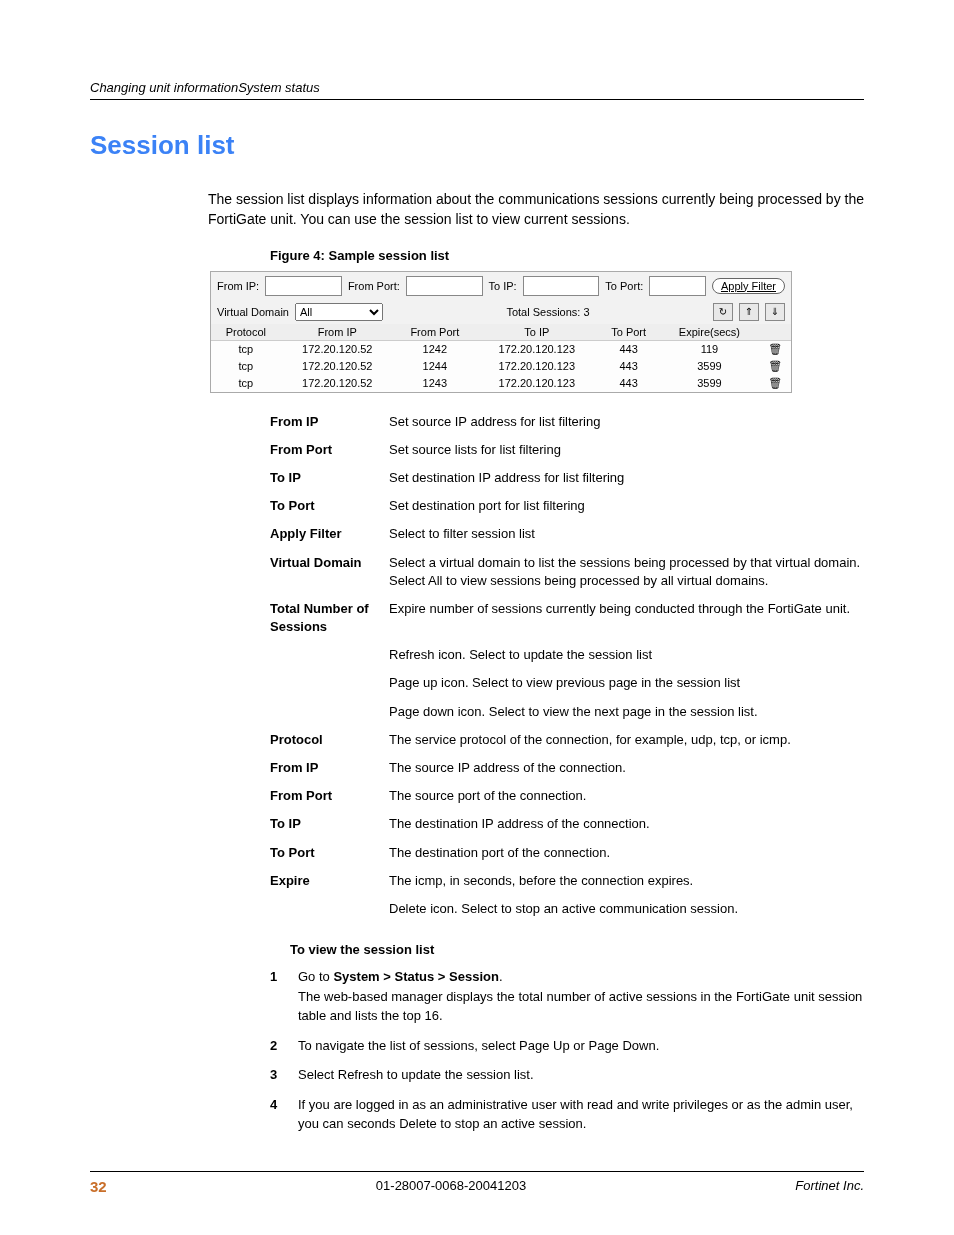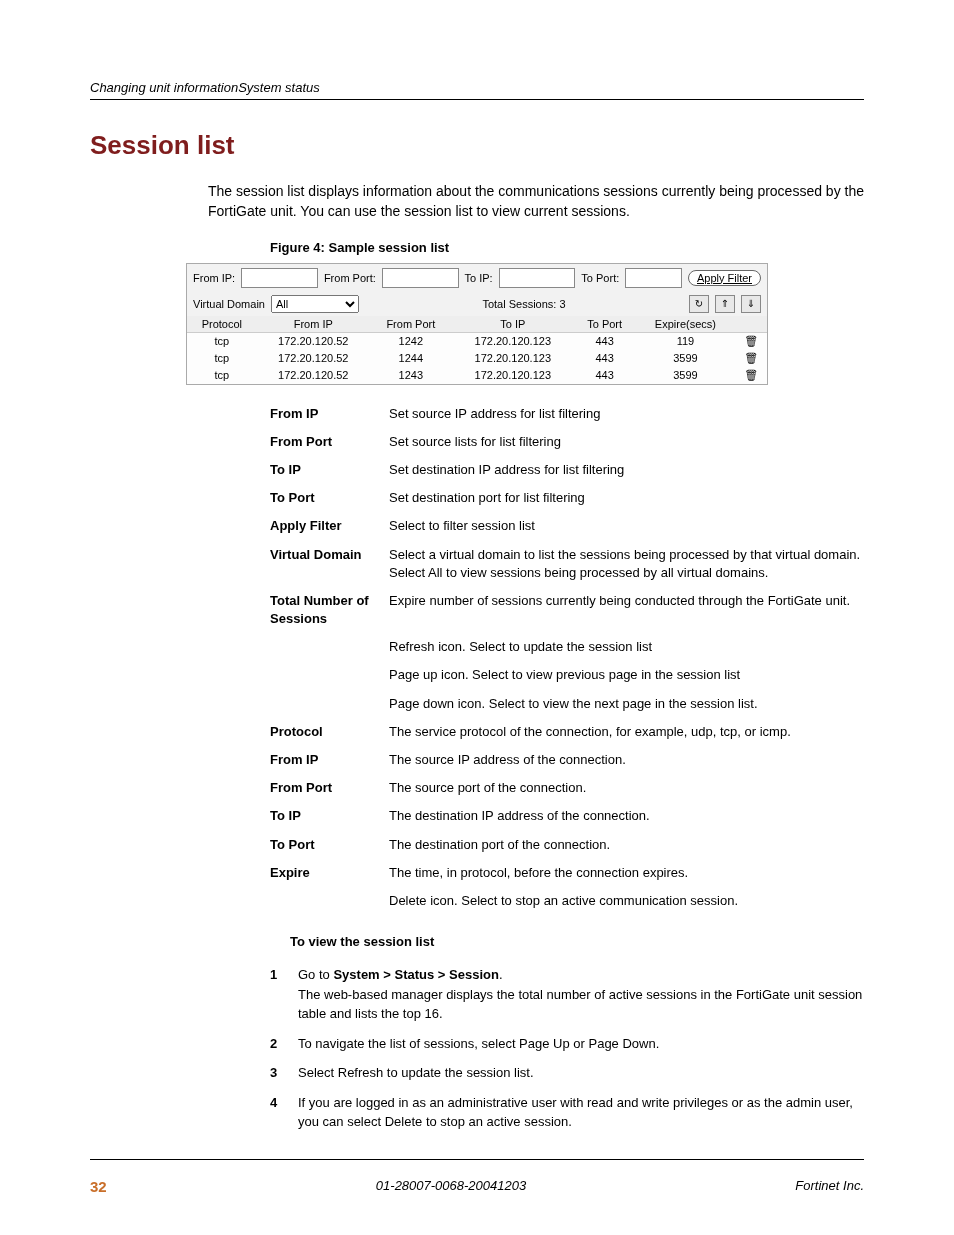--- a/index.html
+++ b/index.html
@@ -20,39 +20,39 @@
   .top-header {
     display: flex;
     justify-content: flex-start;
     font-style: italic;
     font-size: 13px;
     border-bottom: 1px solid #000;
     padding-bottom: 4px;
     margin-bottom: 30px;
   }
   h1.section-title {
-    color: #7f1d1d;
+    color: #3b82f6;
     font-size: 26px;
     font-weight: bold;
-    margin: 0 0 20px 0;
+    margin: 0 0 28px 0;
   }
   .intro {
     margin-left: 118px;
     line-height: 1.45;
     margin-bottom: 18px;
   }
   .figure-caption {
     margin-left: 180px;
     font-weight: bold;
     font-size: 13px;
     margin-bottom: 8px;
   }
   
   .screenshot {
-    margin-left: 96px;
+    margin-left: 120px;
     border: 1px solid #aaa;
     background: #fdfdfd;
     font-size: 11px;
     width: 580px;
     margin-bottom: 20px;
   }
   .filter-row {
     background: #f2f2f2;
     display: flex;
     align-items: center;
@@ -130,21 +130,21 @@
     column-gap: 4px;
     font-size: 13px;
     line-height: 1.4;
   }
   .defs .term { font-weight: bold; }
   .subhead {
     margin-left: 200px;
     font-weight: bold;
     font-size: 13px;
     margin-top: 24px;
-    margin-bottom: 16px;
+    margin-bottom: 10px;
   }
   ol.steps {
     margin: 0 0 0 180px;
     padding-left: 0;
     list-style: none;
     font-size: 13px;
     line-height: 1.5;
   }
   ol.steps li {
     position: relative;
@@ -155,27 +155,27 @@
     position: absolute;
     left: 0;
     font-weight: bold;
   }
   .footer {
     position: absolute;
     bottom: 40px;
     left: 90px;
     right: 90px;
     border-top: 1px solid #000;
-    padding-top: 18px;
+    padding-top: 6px;
     display: flex;
     justify-content: space-between;
     font-size: 13px;
   }
   .footer .pgnum { color: #c96f2a; font-weight: bold; font-size: 15px; }
-  .footer .docid { font-style: italic; }
+  .footer .docid { }
   .footer .company { font-style: italic; }
 </style>
 </head>
 <body>
 
 <div class="page">
   <div class="top-header">
     <span>Changing unit information</span>
     <span>System status</span>
   </div>
@@ -279,32 +279,32 @@
       <div>The service protocol of the connection, for example, udp, tcp, or icmp.</div>
       <div class="term">From IP</div>
       <div>The source IP address of the connection.</div>
       <div class="term">From Port</div>
       <div>The source port of the connection.</div>
       <div class="term">To IP</div>
       <div>The destination IP address of the connection.</div>
       <div class="term">To Port</div>
       <div>The destination port of the connection.</div>
       <div class="term">Expire</div>
-      <div>The time, in protocol, before the connection expires.</div>
+      <div>The icmp, in seconds, before the connection expires.</div>
       <div class="term"></div>
       <div>Delete icon. Select to stop an active communication session.</div>
     </div>
 
   <div class="subhead">To view the session list</div>
 
   <ol class="steps" id="steps-list">
       <li><span class="num">1</span><span>Go to <b>System &gt; Status &gt; Session</b>.<br>The web-based manager displays the total number of active sessions in the FortiGate unit session table and lists the top 16.</span></li>
       <li><span class="num">2</span><span>To navigate the list of sessions, select Page Up or Page Down.</span></li>
       <li><span class="num">3</span><span>Select Refresh to update the session list.</span></li>
-      <li><span class="num">4</span><span>If you are logged in as an administrative user with read and write privileges or as the admin user, you can select Delete to stop an active session.</span></li>
+      <li><span class="num">4</span><span>If you are logged in as an administrative user with read and write privileges or as the admin user, you can seconds Delete to stop an active session.</span></li>
     </ol>
 
   <div class="footer">
     <span class="pgnum">32</span>
     <span class="docid">01-28007-0068-20041203</span>
     <span class="company">Fortinet Inc.</span>
   </div>
 </div>
 
 </body></html>

